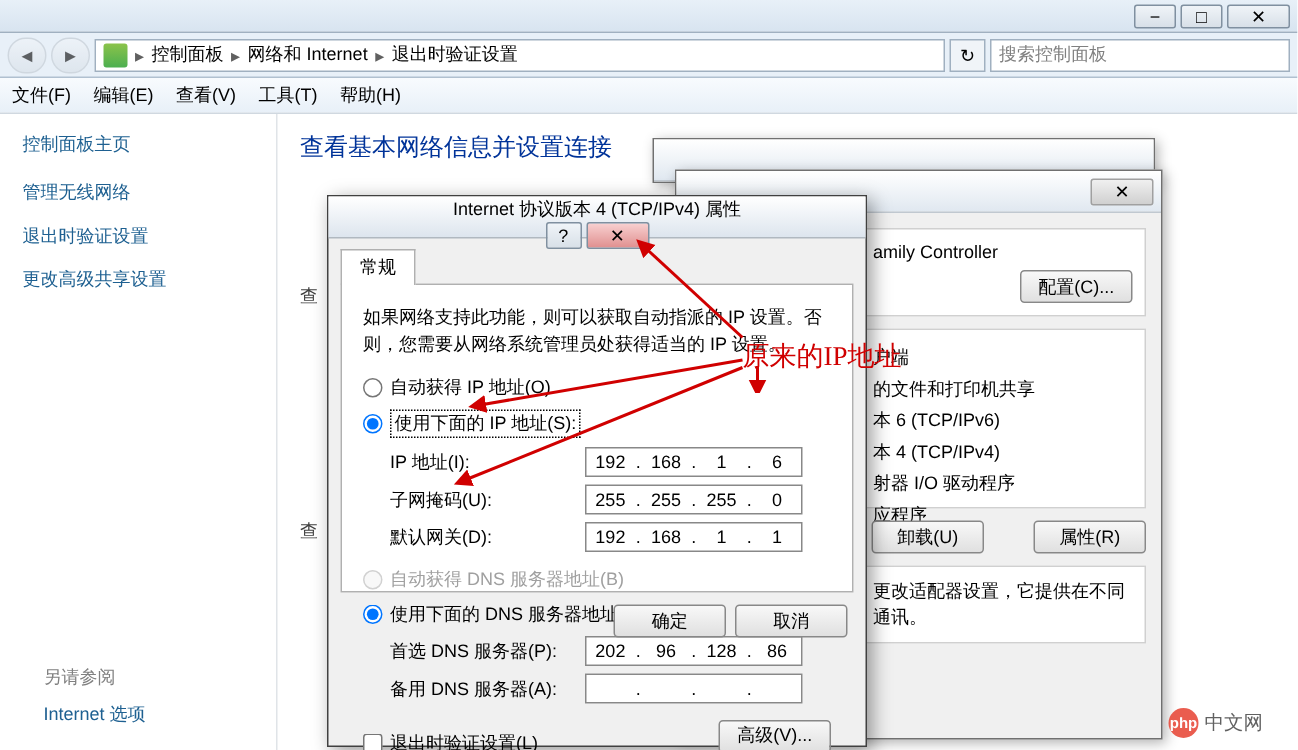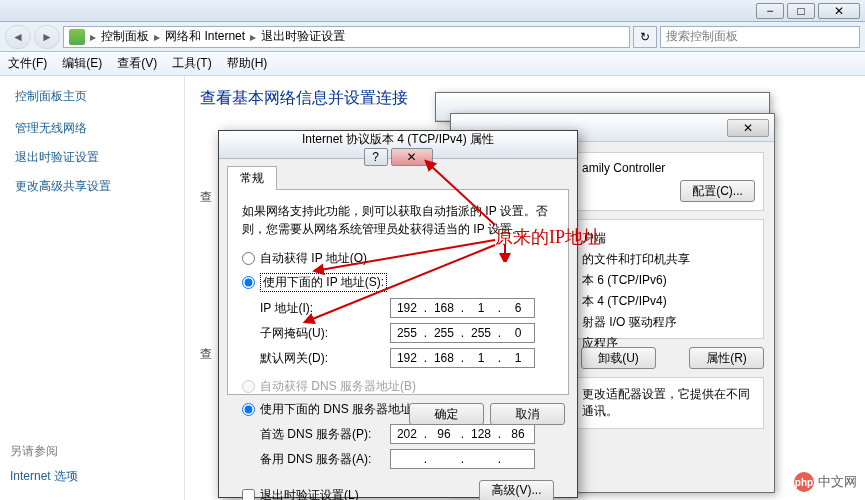--- a/index.html
+++ b/index.html
@@ -20,21 +20,21 @@
     .search-box { width: 200px; height: 22px; background: #fff; border: 1px solid #a0b0c0; display: flex; align-items: center; padding: 0 5px; color: #808080; }
     
     
     .menubar { height: 24px; background: linear-gradient(#f8fbfe, #e8f0f8); border-bottom: 1px solid #d0d8e0; display: flex; align-items: center; padding: 0 8px; gap: 15px; }
     
     
     .content { display: flex; height: calc(100% - 76px); }
     .sidebar { width: 185px; background: #fff; border-right: 1px solid #e0e4e8; padding: 12px 15px; }
     .sidebar-title { color: #1e6091; margin-bottom: 15px; }
     .sidebar-item { color: #1e6091; margin-bottom: 12px; cursor: pointer; }
-    .sidebar-bottom { position: absolute; bottom: 15px; left: 10px; color: #808080; }
+    .sidebar-bottom { position: absolute; bottom: 15px; left: 29px; color: #808080; }
     .sidebar-bottom .link { color: #1e6091; margin-top: 8px; }
     
     .main-area { flex: 1; padding: 12px 15px; overflow: hidden; position: relative; }
     .main-title { color: #003399; font-size: 16px; margin-bottom: 10px; }
     .main-row { display: flex; align-items: center; gap: 10px; margin-bottom: 8px; color: #404040; }
     
     
     .bg-dialog1 { position: absolute; left: 435px; top: 92px; width: 335px; height: 30px; background: #fff; border: 1px solid #707070; box-shadow: 2px 2px 8px rgba(0,0,0,0.3); z-index: 5; }
     .bg-dialog2 { position: absolute; left: 450px; top: 113px; width: 325px; height: 380px; background: #f0f0f0; border: 1px solid #707070; box-shadow: 2px 2px 8px rgba(0,0,0,0.3); z-index: 6; }
     .dlg-titlebar { height: 28px; background: linear-gradient(#fff, #e0e8f0); border-bottom: 1px solid #c0c8d0; display: flex; align-items: center; justify-content: flex-end; padding: 0 5px; }
@@ -64,21 +64,21 @@
     .ip-dot { color: #000; }
     .checkbox-row { display: flex; align-items: center; gap: 5px; margin-top: 10px; }
     .adv-row { display: flex; justify-content: space-between; align-items: center; margin-top: 8px; }
     .dlg-footer { display: flex; justify-content: flex-end; gap: 6px; padding: 8px 12px; }
     
     
     .red-text { position: absolute; color: #d00000; font-size: 18px; font-family: "SimSun", serif; z-index: 20; }
     .red-arrow { position: absolute; z-index: 19; pointer-events: none; }
     
     
-    .watermark { position: absolute; right: 8px; bottom: 8px; z-index: 30; display: flex; align-items: center; gap: 4px; opacity: 0.9; }
+    .watermark { position: absolute; right: 23px; bottom: 8px; z-index: 30; display: flex; align-items: center; gap: 4px; opacity: 0.9; }
     .wm-logo { width: 20px; height: 20px; background: #e84c3d; border-radius: 50%; color: #fff; display: flex; align-items: center; justify-content: center; font-weight: bold; font-size: 10px; }
     .wm-text { color: #505050; font-size: 13px; }
     
     input[type="radio"], input[type="checkbox"] { margin: 0; }
   </style>
 </head>
 <body>
 
 <div class="titlebar">
   <div class="win-btn">

